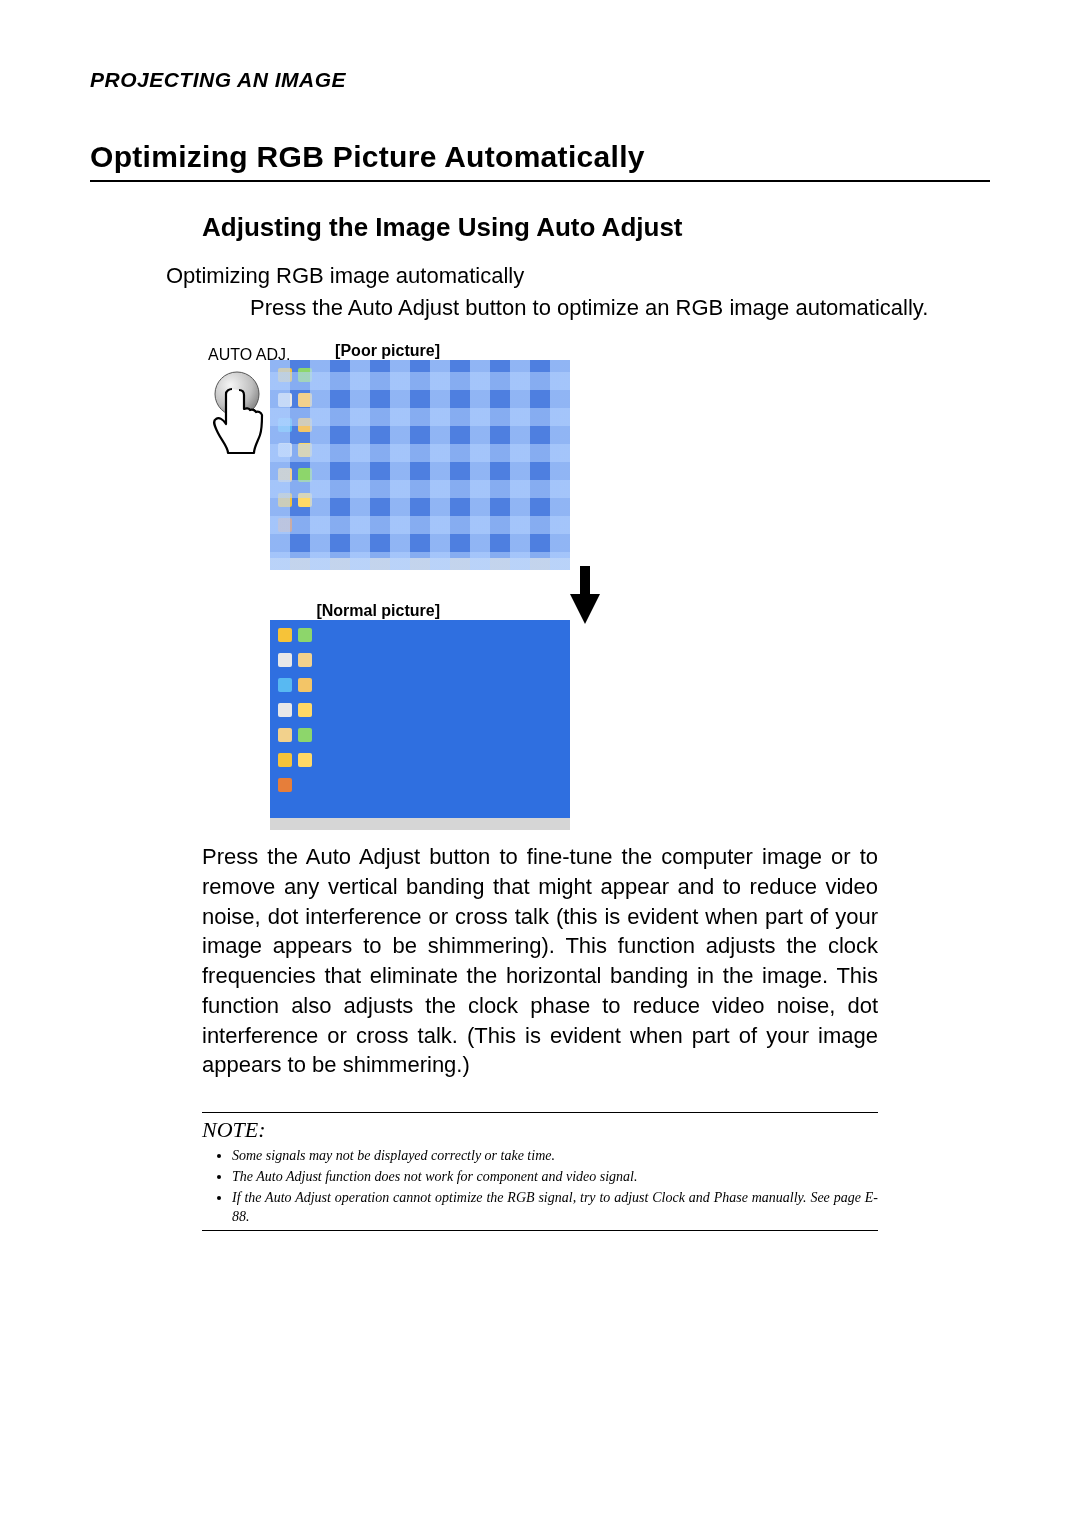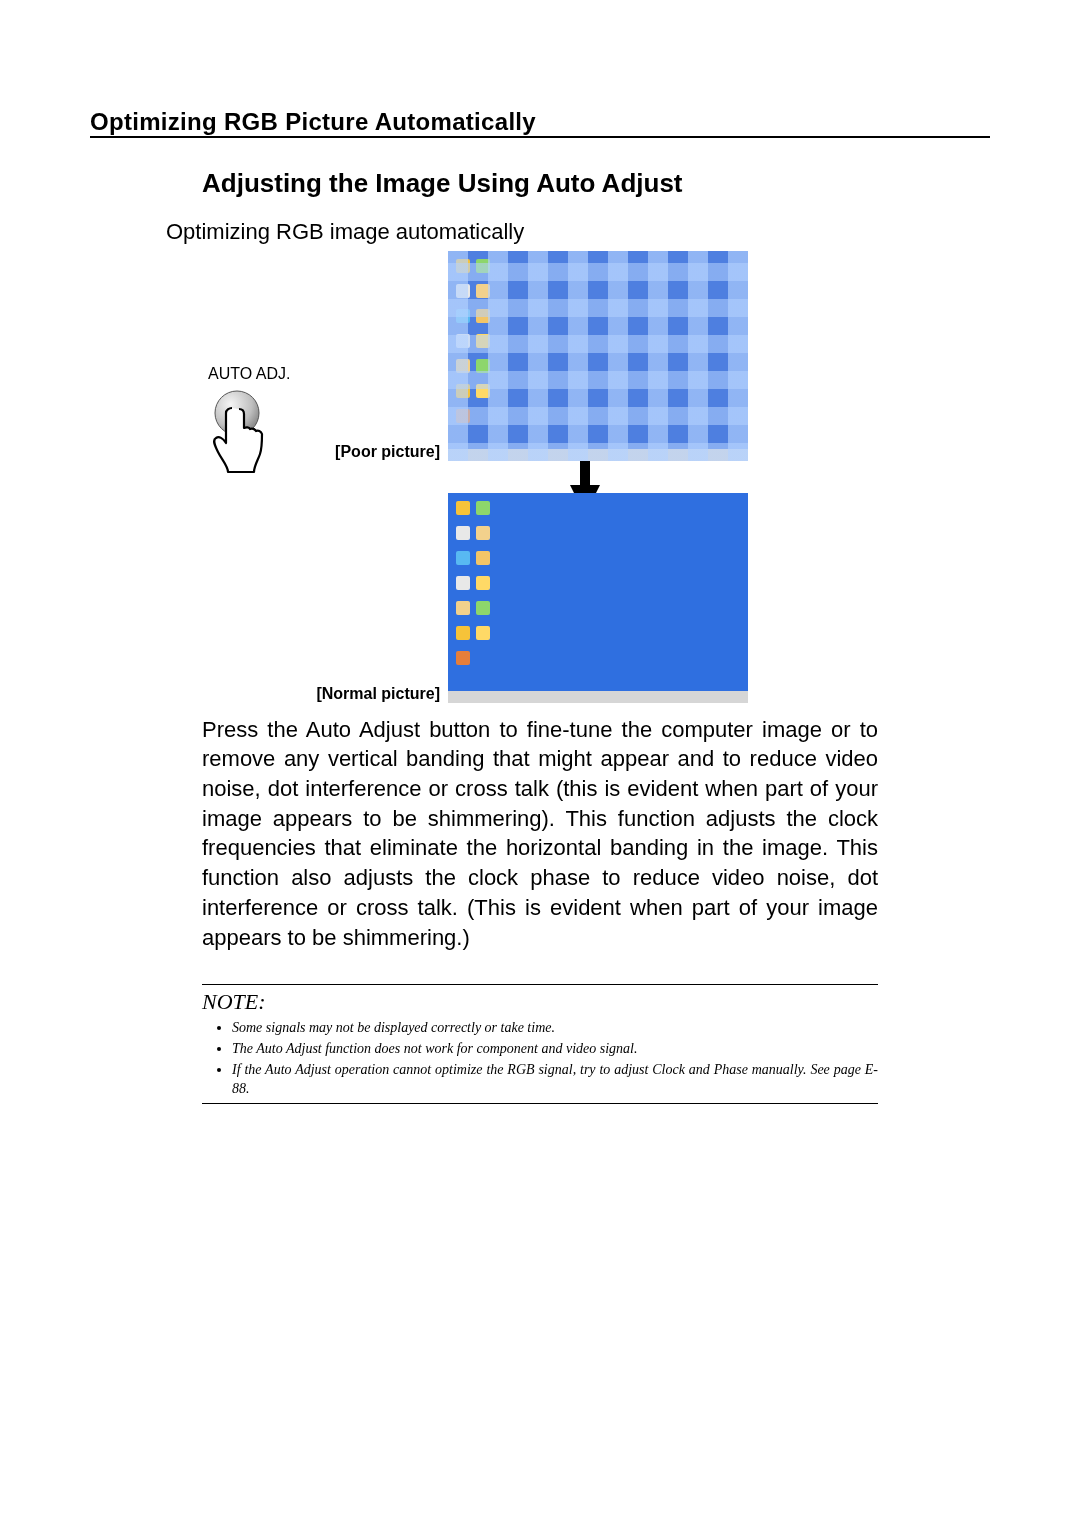--- a/index.html
+++ b/index.html
@@ -22,22 +22,23 @@
     font-style: italic;
     font-size: 21px;
     letter-spacing: 0.5px;
     margin-top: 8px;
   }
   .title-block {
     margin-top: 48px;
   }
   .title {
     font-weight: 900;
-    font-size: 24px;
+    font-size: 30px;
     letter-spacing: 0.3px;
+    padding-bottom: 6px;
   }
   .title-rule {
     border: none;
     border-top: 2px solid #000;
     margin: 0;
   }
   .subtitle {
     font-weight: 700;
     font-size: 26px;
     margin: 30px 0 18px 112px;
@@ -47,23 +48,24 @@
     font-size: 22px;
     line-height: 1.35;
   }
   .intro-sub {
     margin-left: 160px;
     font-size: 22px;
     line-height: 1.35;
     margin-top: 2px;
   }
   .figure {
-    margin: 4px 0 4px 180px;
+    margin: 20px 0 4px 180px;
     display: flex;
-    align-items: flex-end;
+    align-items: flex-start;
+    flex-direction: column;
   }
   .fig-col-left {
     width: 170px;
     text-align: right;
     padding-right: 8px;
     font-size: 16px;
     font-weight: bold;
   }
   .fig-col-right {
     position: relative;
@@ -110,21 +112,21 @@
       repeating-linear-gradient(0deg, rgba(180,210,255,0.55) 0 18px, rgba(70,110,200,0) 18px 36px);
   }
   .labels-caption { padding-top: 0; }
   .arrow {
     width: 30px;
     height: 60px;
     margin: -8px auto -10px 130px;
   }
   .btn-group {
     position: absolute;
-    top: 365px;
+    top: 346px;
     left: 208px;
     text-align: center;
   }
   .btn-label {
     font-family: Arial, Helvetica, sans-serif;
     font-size: 16px;
   }
   .hand-svg { margin-top: 6px; }
 
   .body-para {
@@ -163,29 +165,31 @@
     left: 0; right: 0;
     text-align: center;
     font-size: 20px;
   }
 </style>
 </head>
 <body>
 
 <div class="page">
 
+  <div class="section-header">PROJECTING AN IMAGE</div>
 
   <div class="title-block">
     <div class="title">Optimizing RGB Picture Automatically</div>
     <hr class="title-rule">
   </div>
 
   <div class="subtitle">Adjusting the Image Using Auto Adjust</div>
 
   <div class="intro">Optimizing RGB image automatically</div>
+  <div class="intro-sub">Press the Auto Adjust button to optimize an RGB image automatically.</div>
 
   <div class="btn-group">
     <div class="btn-label">AUTO ADJ.</div>
     <svg class="hand-svg" width="80" height="90" viewBox="0 0 80 90">
       <defs>
         <radialGradient id="g1" cx="35%" cy="30%" r="70%">
           <stop offset="0%" stop-color="#f5f5f5"></stop>
           <stop offset="70%" stop-color="#bfbfbf"></stop>
           <stop offset="100%" stop-color="#8f8f8f"></stop>
         </radialGradient>

